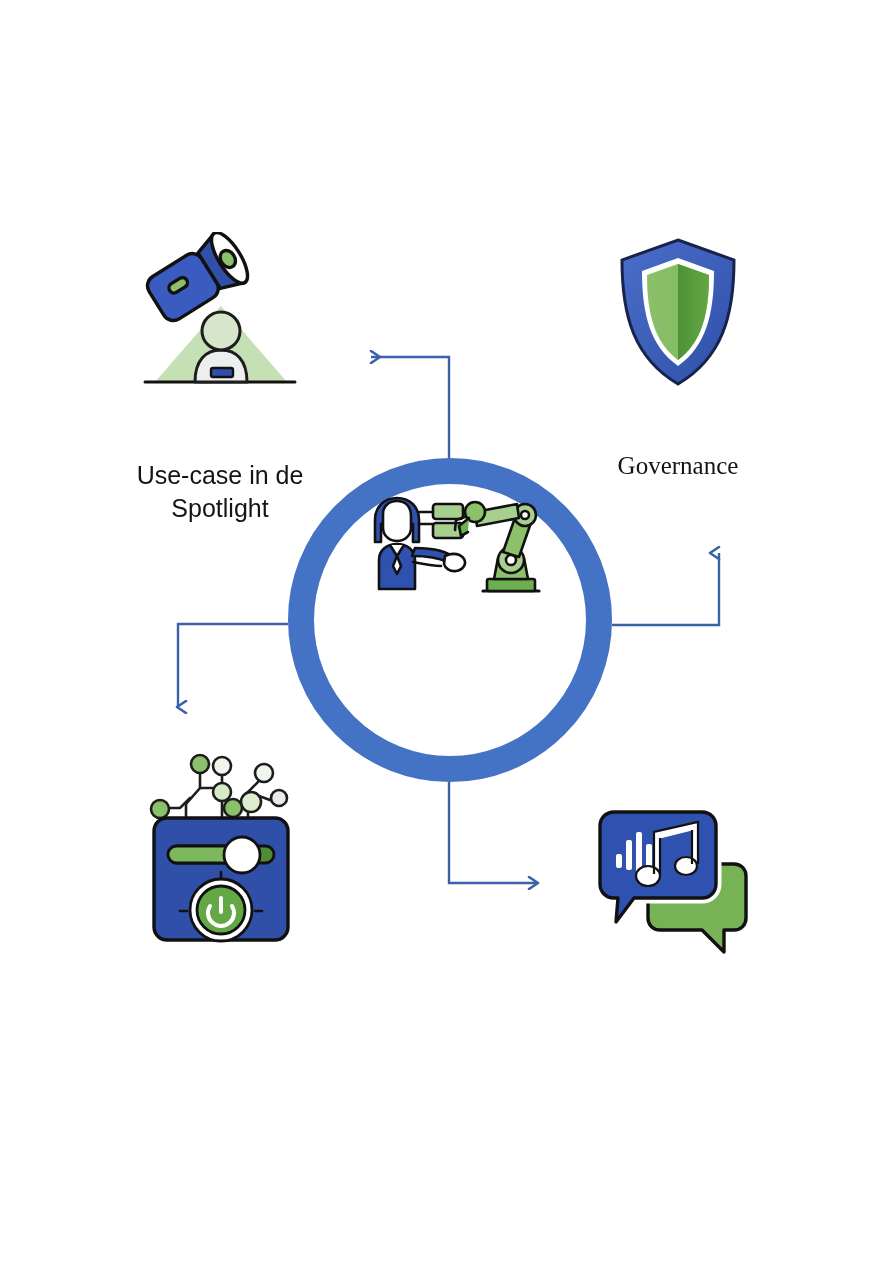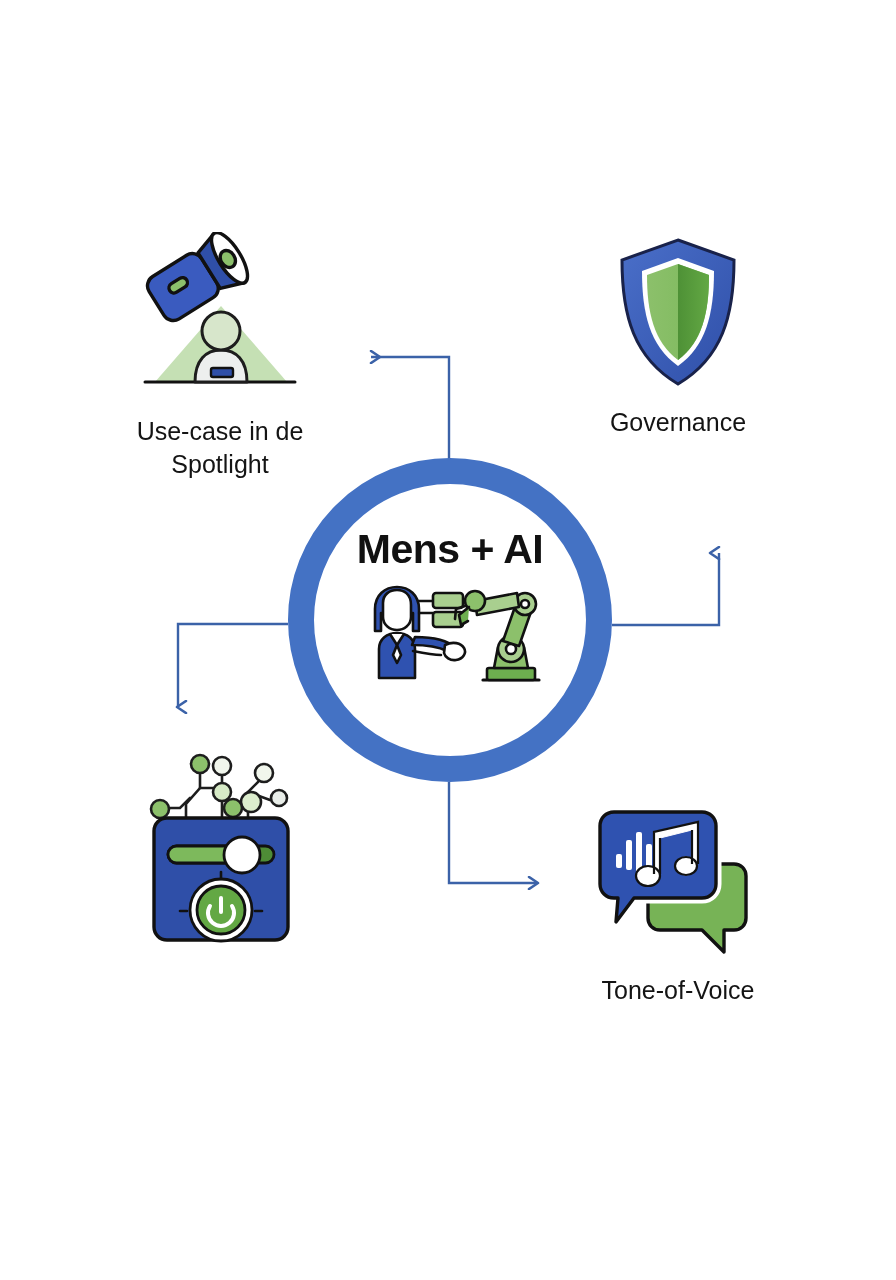--- a/index.html
+++ b/index.html
@@ -53,35 +53,36 @@
     margin-top: 6px;
   }
 
   
   .node {
     position: absolute;
     width: 300px;
     display: flex;
     flex-direction: column;
     align-items: center;
+    gap: 44px;
   }
   .node-icon {
     display: block;
   }
   .node-label {
     margin-top: 14px;
     font-size: 25px;
     line-height: 1.3;
     color: #141414;
     text-align: center;
     white-space: pre-line;
   }
 
   #node-spotlight  { left: 70px;  top: 232px; }
-  #node-governance { left: 528px; top: 236px; }
+  #node-governance { left: 528px; top: 236px; font-family: Liberation Serif, serif; }
   #node-confidence { left: 70px;  top: 748px; }
   #node-tone       { left: 528px; top: 806px; }
 </style>
 </head>
 <body>
 
 <div id="canvas">
 
   <svg id="connectors" viewBox="0 0 896 1280" xmlns="http://www.w3.org/2000/svg">
     <defs>
@@ -102,21 +103,20 @@
     <path d="M449,462 L449,357 L371,357" fill="none" stroke="#3B62A8" stroke-width="2.4" marker-end="url(#ah-left)"></path>
 
     <path d="M612,625 L719,625 L719,553" fill="none" stroke="#3B62A8" stroke-width="2.4" marker-end="url(#ah-up)"></path>
 
     <path d="M288,624 L178,624 L178,707" fill="none" stroke="#3B62A8" stroke-width="2.4" marker-end="url(#ah-down)"></path>
 
     <path d="M449,782 L449,883 L537,883" fill="none" stroke="#3B62A8" stroke-width="2.4" marker-end="url(#ah-right)"></path>
   </svg>
 
   <div class="hub">
-    <div class="hub-title">Mens + AI</div>
 
     <div class="hub-icon">
       <svg width="186" height="104" viewBox="0 0 186 104" xmlns="http://www.w3.org/2000/svg">
         <g stroke="#111111" stroke-width="2.6" stroke-linejoin="round" stroke-linecap="round">
 
           <path d="M18,30 C18,16 28,8 40,8 C52,8 62,16 62,30 L62,52 L56,52 L56,34 L24,34 L24,52 L18,52 Z" fill="#2F52B0"></path>
 
           <path d="M26,24 C26,15 33,11 40,11 C47,11 54,15 54,26 L54,38
                    C54,46 47,51 40,51 C33,51 26,46 26,38 Z" fill="#ffffff"></path>
 
@@ -291,16 +291,15 @@
         </g>
         <g stroke="#111111" stroke-width="2.2" fill="none">
           <path d="M56,68 L56,26 L100,16 L100,58"></path>
           <path d="M62,32 L62,68"></path>
           <path d="M94,24 L94,58"></path>
           <ellipse cx="50" cy="70" rx="12" ry="10"></ellipse>
           <ellipse cx="88" cy="60" rx="11" ry="9"></ellipse>
         </g>
       </svg>
     </div>
-    <div class="node-label">Tone-of-Voice</div>
   </div>
 
 </div>
 
 </body></html>

